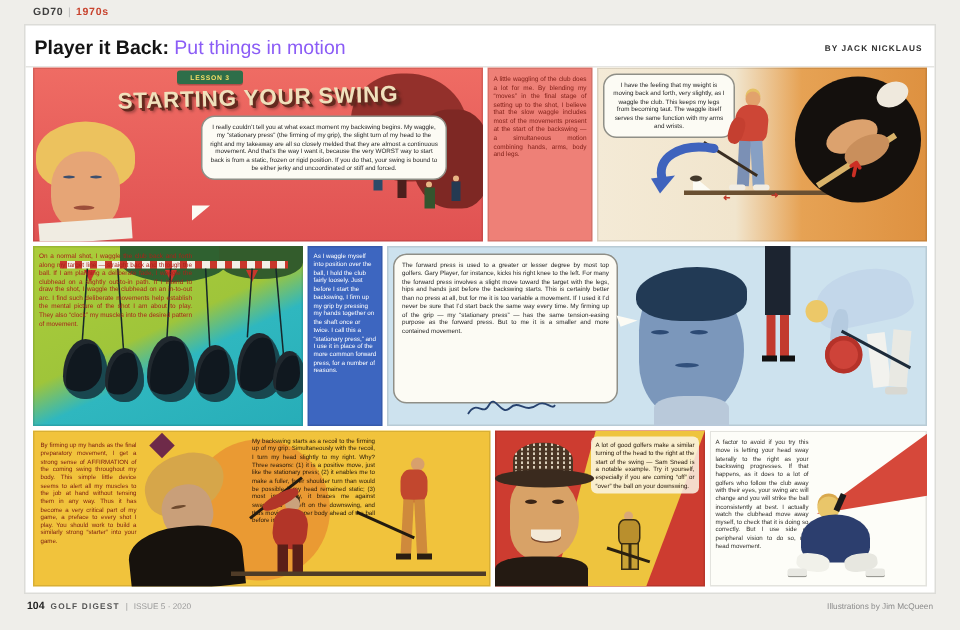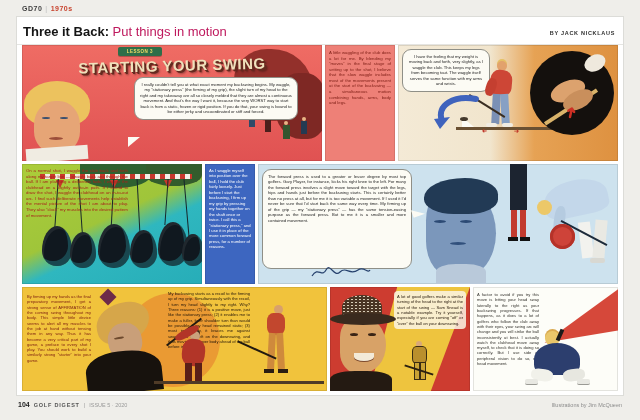--- a/index.html
+++ b/index.html
@@ -4,21 +4,21 @@
 <style>
   html,body{margin:0;padding:0;}
   body{width:640px;height:420px;background:#efeeea;font-family:"Liberation Sans",sans-serif;position:relative;overflow:hidden;}
   .abs{position:absolute;}
   .breadcrumb{position:absolute;left:22px;top:5px;font-size:7px;font-weight:bold;letter-spacing:.5px;color:#3f3f3f;}
   .breadcrumb .sep{color:#bbb;font-weight:normal;margin:0 3px;}
   .breadcrumb .era{color:#c8432e;}
   .card{position:absolute;left:16px;top:16px;width:606px;height:378px;background:#fff;border:1px solid #dcdcd8;}
   .card-header{position:absolute;left:0;top:0;right:0;height:27px;border-bottom:1px solid #e5e5e2;}
   .title{position:absolute;left:6px;top:7px;font-size:13px;color:#141414;font-weight:bold;white-space:nowrap;}
-  .title .sub{color:#be185d;font-weight:normal;}
+  .title .sub{color:#8b5cf6;font-weight:normal;}
   .byline{position:absolute;right:8px;top:13px;font-size:5.5px;font-weight:bold;letter-spacing:.7px;color:#2e2e2e;}
   .comic{position:absolute;left:5px;top:28px;width:596px;height:346px;display:flex;flex-direction:column;gap:3px;}
   .row{display:flex;gap:3px;}
   .panel{position:relative;overflow:hidden;box-shadow:inset 0 0 0 1px rgba(0,0,0,.10);}
   .cap{font-size:4.3px;line-height:1.3;text-align:justify;}
   .bubble{position:absolute;background:#fcfbf4;border:1px solid #8f8f87;border-radius:9px;padding:4px 5px;font-size:4.2px;line-height:1.3;text-align:center;color:#1e1e1e;}
   .tail{position:absolute;width:0;height:0;border-style:solid;}
   .main-title{position:absolute;left:4px;top:12px;width:292px;text-align:center;font-size:15px;font-weight:800;letter-spacing:.5px;color:#f0e1bc;white-space:nowrap;transform:rotate(-1.5deg);text-shadow:1px 1px 0 #652a1f,2px 2px 0 #652a1f,3px 3px 2px rgba(0,0,0,.35);}
   .lesson-badge{position:absolute;left:96px;top:2px;width:44px;height:9px;background:#2e6e49;color:#f7df66;font-size:4.5px;font-weight:bold;text-align:center;line-height:9px;letter-spacing:.5px;border-radius:2px;box-shadow:0 1px 0 rgba(0,0,0,.25);}
   .string{position:absolute;width:1px;background:#17272b;}
@@ -32,21 +32,21 @@
 </style>
 </head>
 <body>
 
 <div class="breadcrumb">
   <span>GD70</span><span class="sep">|</span><span class="era">1970s</span>
 </div>
 
 <div class="card">
   <div class="card-header">
-    <div class="title"><span>Three it Back:</span><span class="sub"> Put things in motion</span></div>
+    <div class="title"><span>Player it Back:</span><span class="sub"> Put things in motion</span></div>
     <div class="byline">BY JACK NICKLAUS</div>
   </div>
 
   <div class="comic">
 
     <div class="row" style="height:116px;">
 
       <div class="panel" style="width:300px;background:linear-gradient(180deg,#ef6c64,#e05252);">
         <div class="abs" style="left:212px;top:4px;width:78px;height:72px;background:#93302b;border-radius:45% 55% 50% 50%;"></div>
         <div class="abs" style="left:252px;top:28px;width:52px;height:66px;background:#7e2824;border-radius:55% 45% 40% 60%;"></div>

